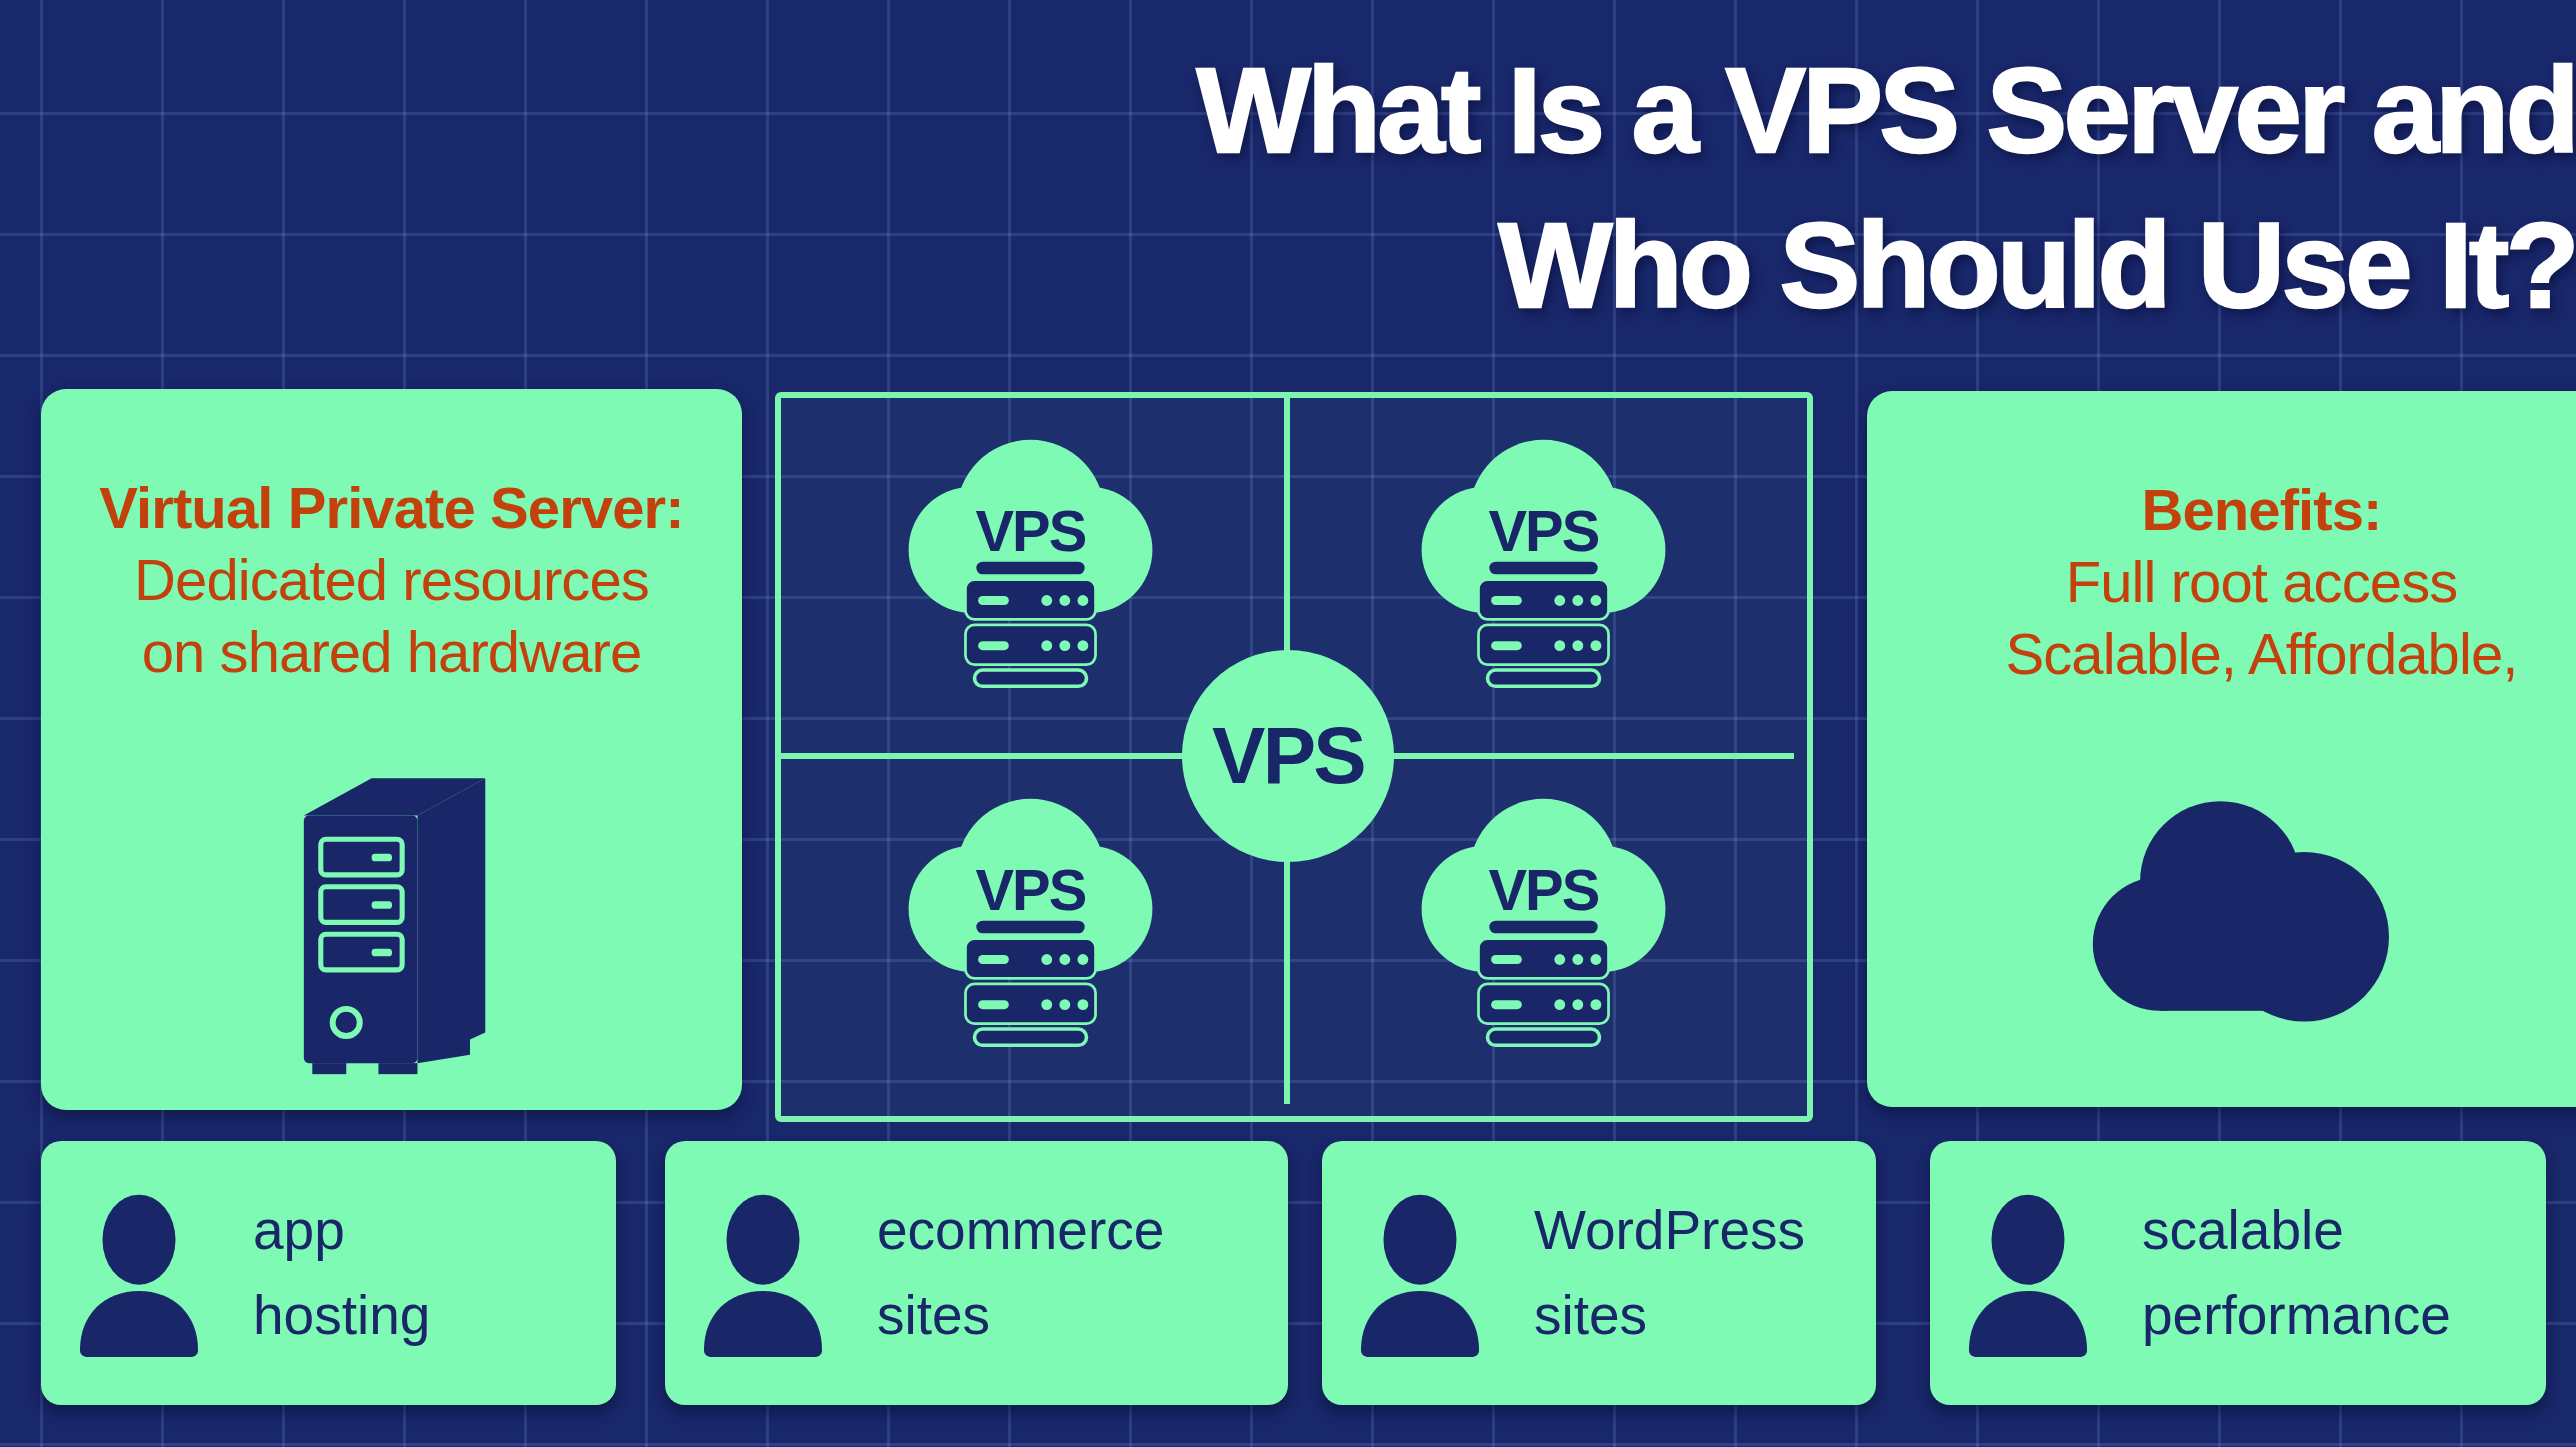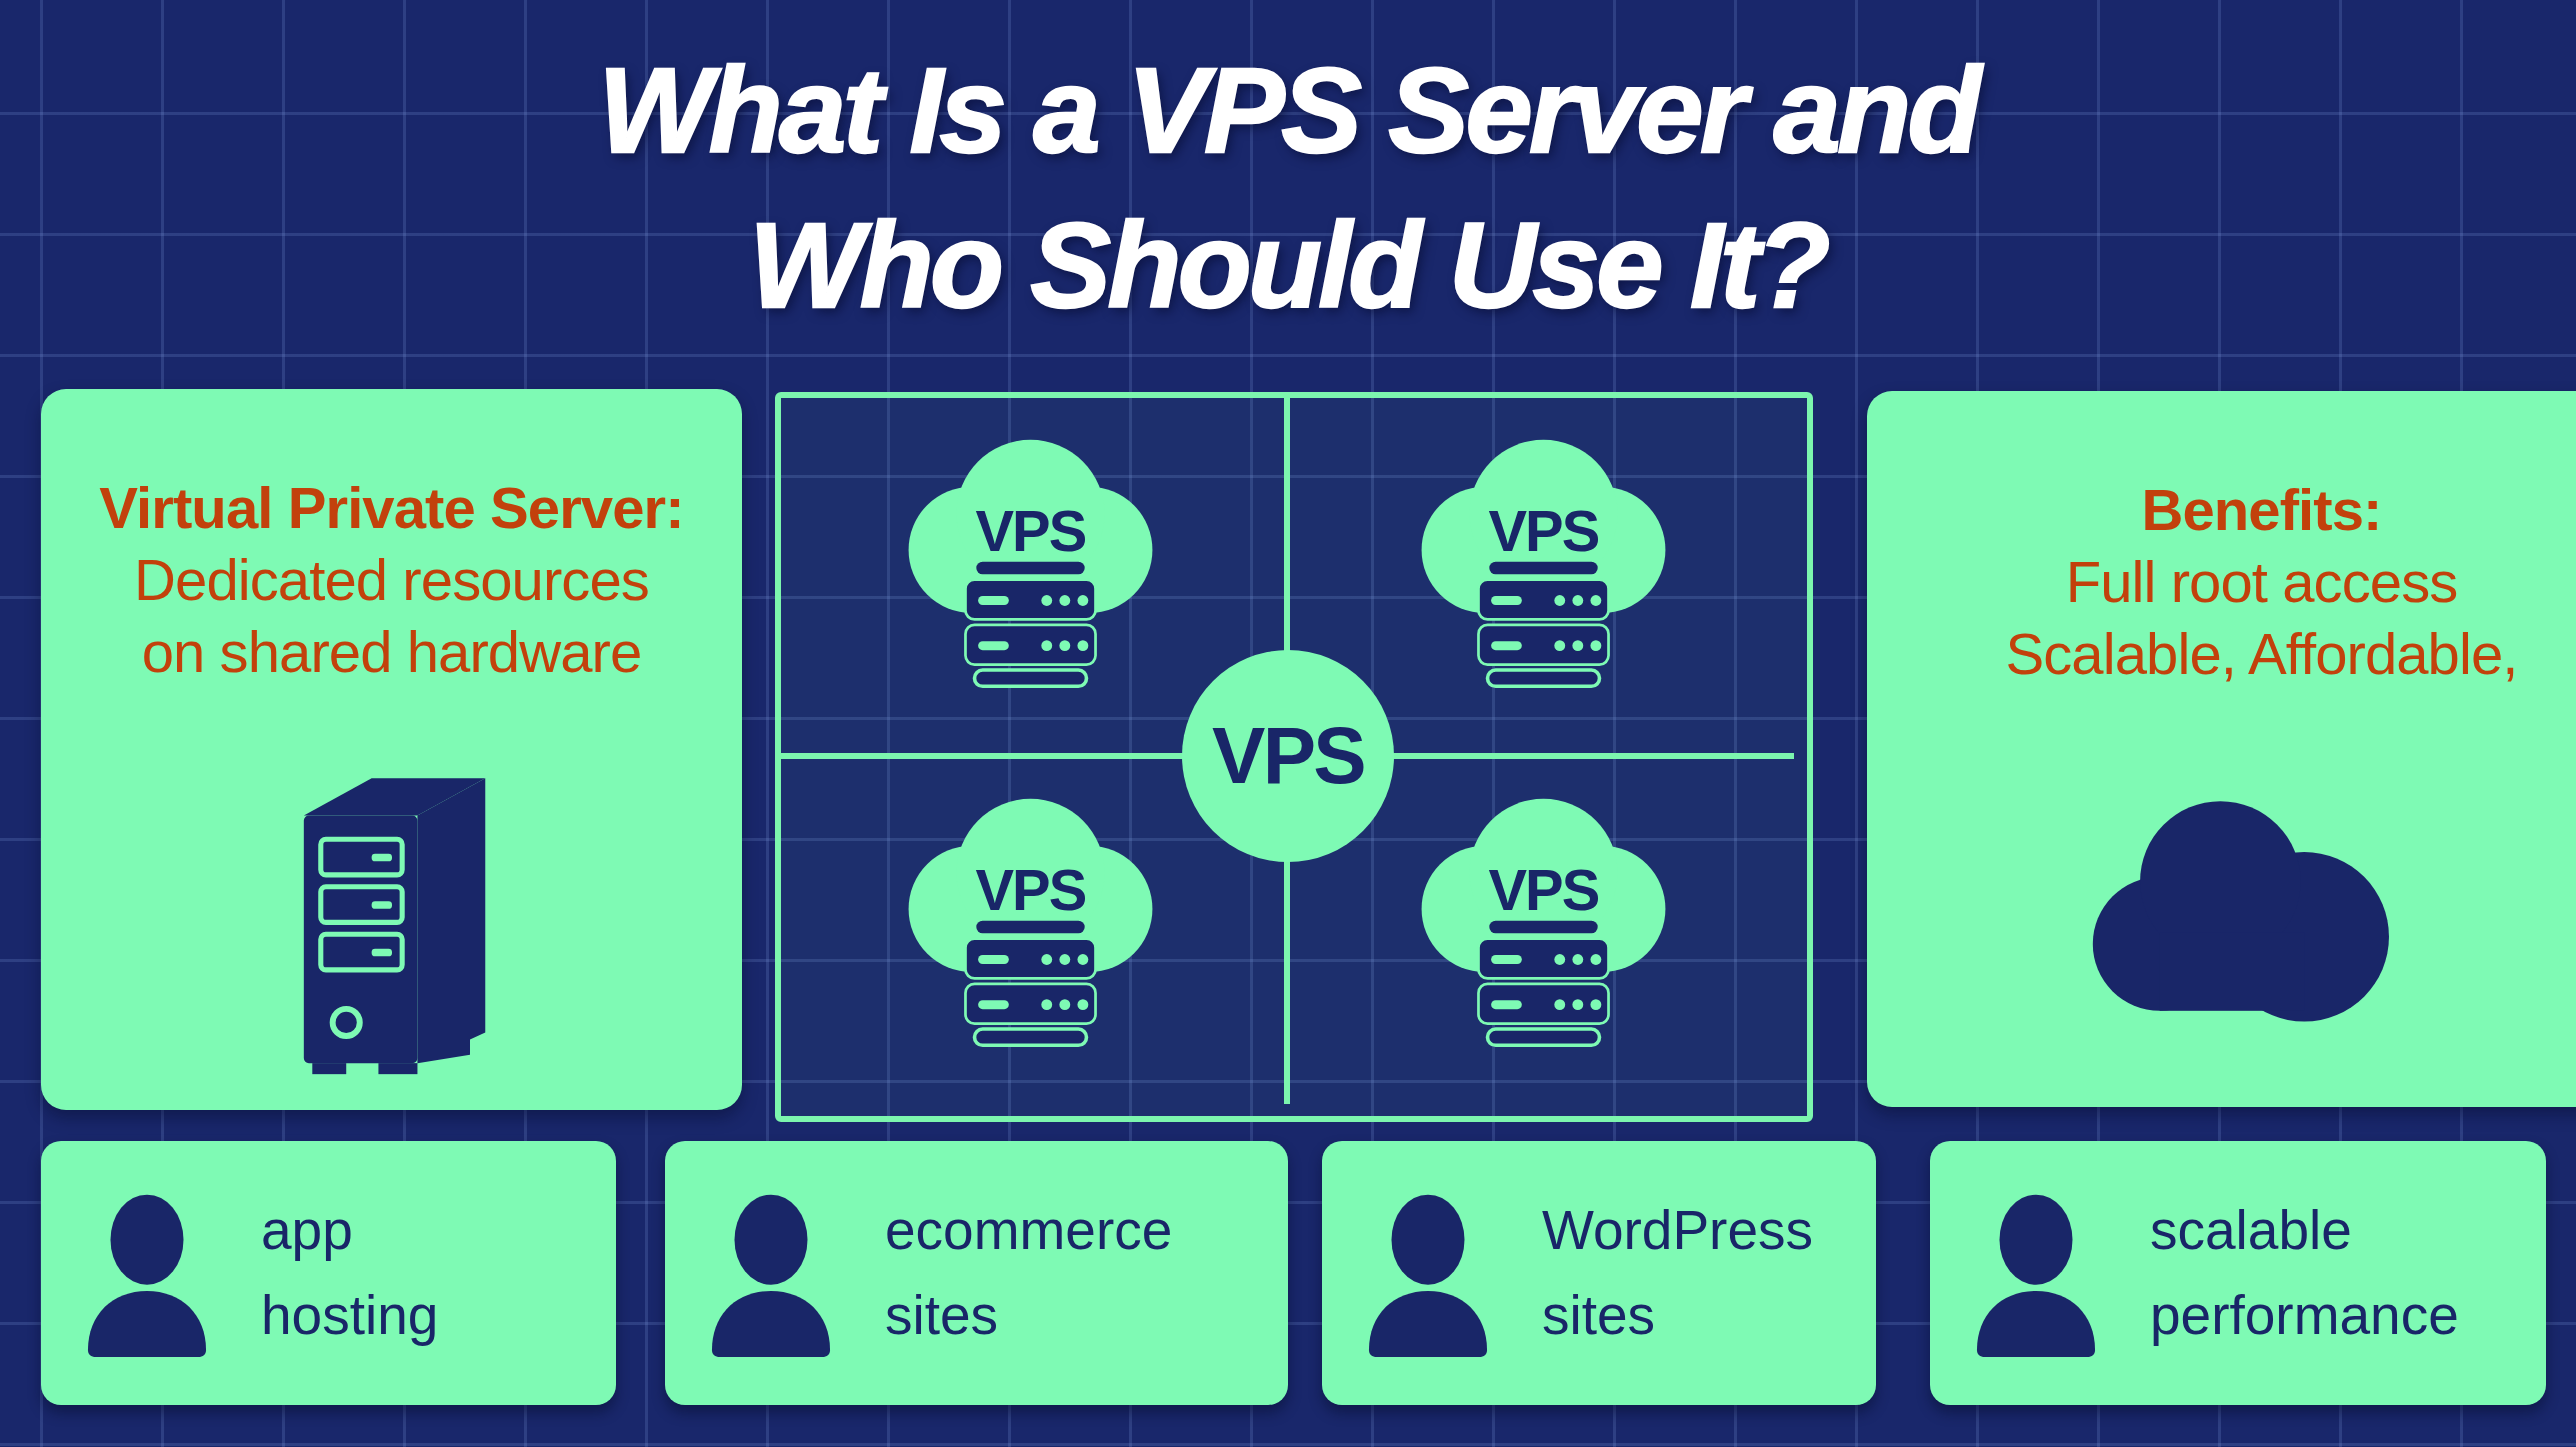--- a/index.html
+++ b/index.html
@@ -7,26 +7,25 @@
     position:relative;width:2576px;height:1447px;overflow:hidden;
     background-color:#19276b;
     background-image:
       linear-gradient(rgba(130,162,225,0.20) 2.7px, transparent 2.7px),
       linear-gradient(90deg, rgba(130,162,225,0.20) 2.7px, transparent 2.7px);
     background-size:121px 121px;
     background-position:40px 112px;
     font-family:"Liberation Sans", sans-serif;
   }
   .title{
-    position:absolute;left:0;right:0;top:33px;text-align:center;
+    position:absolute;left:0;right:0;top:33px;text-align:right;
     color:#ffffff;font-weight:700;font-size:121px;line-height:155px;
     letter-spacing:-3.6px;
     -webkit-text-stroke:2.3px #ffffff;
     text-shadow:3.6px 5.4px 11px rgba(4,8,40,0.55);
-    font-style:italic;
   }
   .panel{
     position:absolute;background:#7efab4;border-radius:25px;
     box-shadow:0 7.2px 14.5px rgba(5,10,40,0.40);
   }
   .panel-left{left:41px;top:389px;width:701px;height:721px;}
   .panel-right{left:1867px;top:391px;width:701px;height:716px;padding-left:44px;}
   .panel-copy{padding-top:83px;text-align:center;color:#c2410c;
     font-size:58px;line-height:72px;letter-spacing:-0.9px;}
   .panel-copy .head{font-weight:700;}
@@ -45,21 +44,21 @@
     color:#192668;font-size:80px;font-weight:700;letter-spacing:-2.7px;
   }
   .vps-cloud{position:absolute;width:289px;height:271px;}
   .cloud-tl{left:105px;top:39px;}
   .cloud-tr{left:618px;top:39px;}
   .cloud-bl{left:105px;top:398px;}
   .cloud-br{left:618px;top:398px;}
   .cloud-vps-text{font-family:"Liberation Sans",sans-serif;font-size:64px;font-weight:700;letter-spacing:-2px;fill:#192668;}
   .card{
     position:absolute;top:1141px;height:264px;background:#7efab4;border-radius:20px;
-    display:flex;align-items:center;padding-left:28px;box-sizing:border-box;
+    display:flex;align-items:center;padding-left:20px;box-sizing:border-box;
     box-shadow:0 7.2px 12.7px rgba(5,10,40,0.45);
   }
   .card1{left:41px;width:575px;}
   .card2{left:665px;width:623px;}
   .card3{left:1322px;width:554px;}
   .card4{left:1930px;width:616px;}
   .person{width:156px;height:167px;flex:0 0 auto;}
   .card-label{margin-left:36px;color:#192668;font-size:55px;line-height:85px;}
 </style>
 </head>

